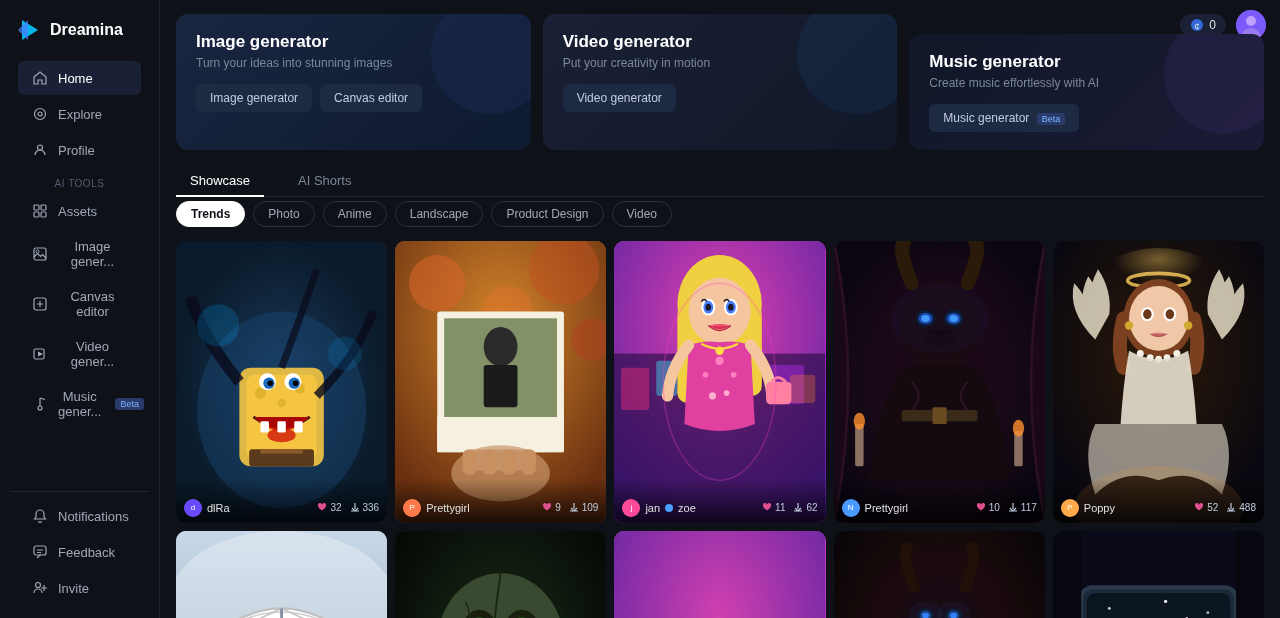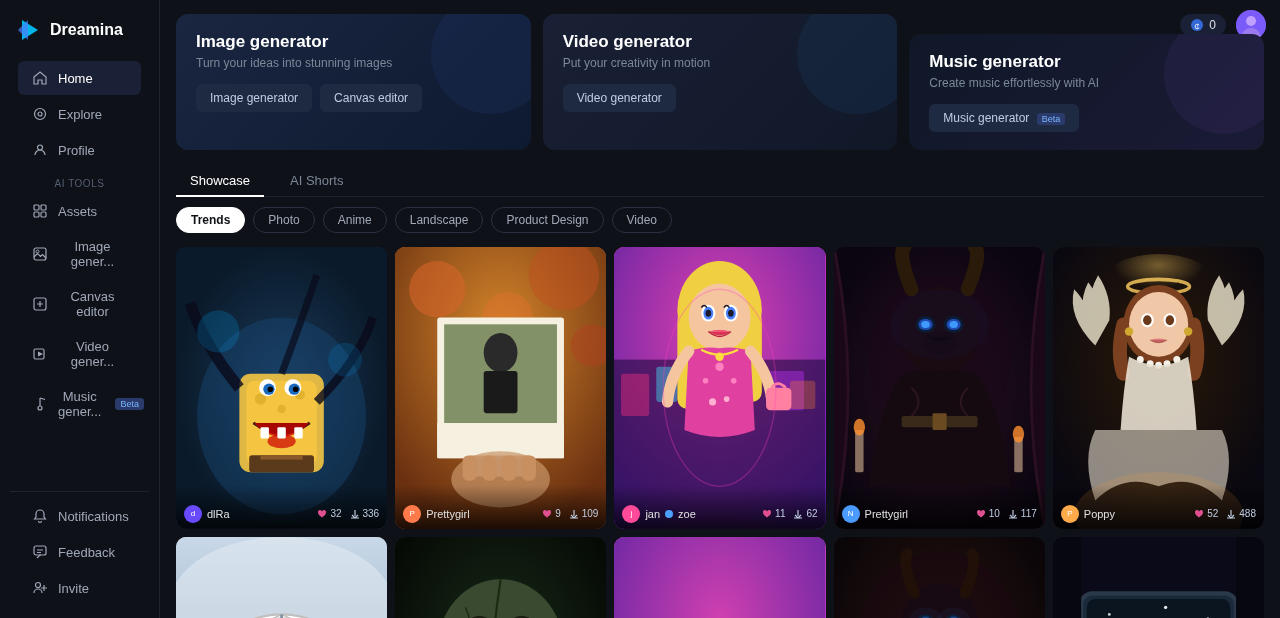--- a/index.html
+++ b/index.html
@@ -176,22 +176,22 @@
       border-radius: 50%;
       opacity: 0.07;
     }
     .gen-card-image .gen-deco { background: #4a7fff; }
     .gen-card-video .gen-deco { background: #3a9fff; }
     .gen-card-music .gen-deco { background: #9a5fff; }
 
     
     .tabs-row {
       display: flex;
-      gap: 12px;
-      margin-bottom: 10px;
+      gap: 20px;
+      margin-bottom: 4px;
       border-bottom: 1px solid #1e2330;
     }
     .tab {
       padding: 7px 14px;
       font-size: 13px;
       color: #7a8898;
       cursor: pointer;
       border-bottom: 2px solid transparent;
       margin-bottom: -1px;
     }
@@ -274,21 +274,21 @@
     }
     .img-stats {
       display: flex;
       align-items: center;
       gap: 8px;
       font-size: 10px;
       color: #c0cce0;
     }
     .stat-item {
       display: flex;
-      align-items: flex-end;
+      align-items: flex-start;
       gap: 3px;
     }
 
     
     .img-spongebob { background: linear-gradient(160deg, #0a1a3a, #1a3a5a, #2a4a6a); }
     .img-polaroid { background: linear-gradient(160deg, #c86a20, #b85020, #8a3010); }
     .img-barbie { background: linear-gradient(160deg, #e040a0, #c020e0, #6020c0); }
     .img-demon { background: linear-gradient(160deg, #1a0a0a, #2a0a1a, #3a1a2a); }
     .img-angel { background: linear-gradient(160deg, #2a1a0a, #3a2a1a, #1a1018); }
     .img-umbrella { background: linear-gradient(160deg, #c0d0e0, #a0b0c0, #8090a0); }

